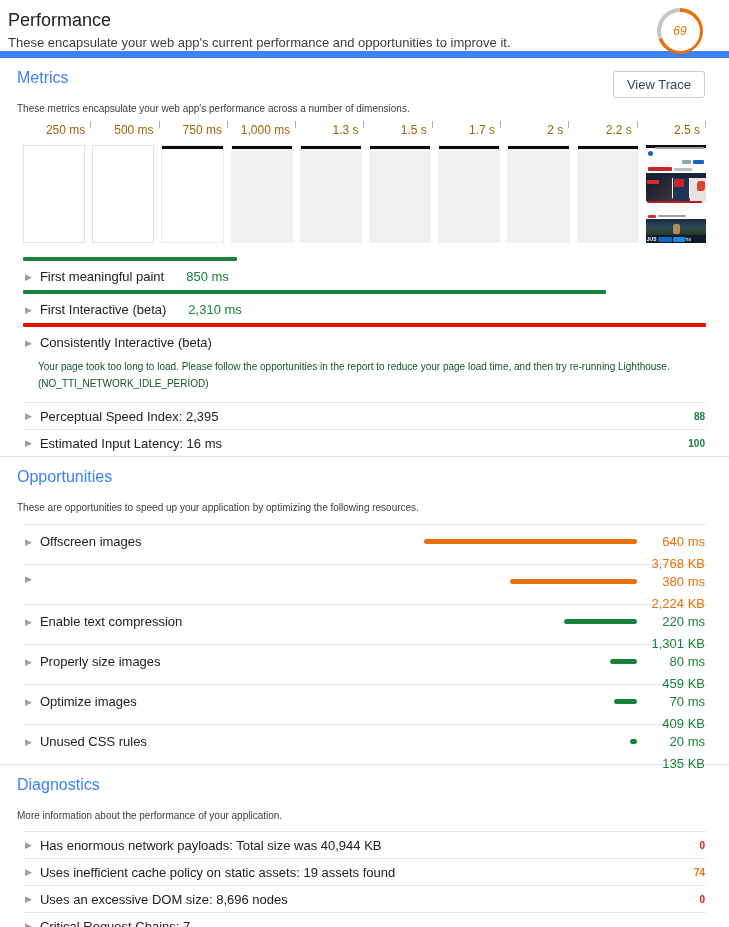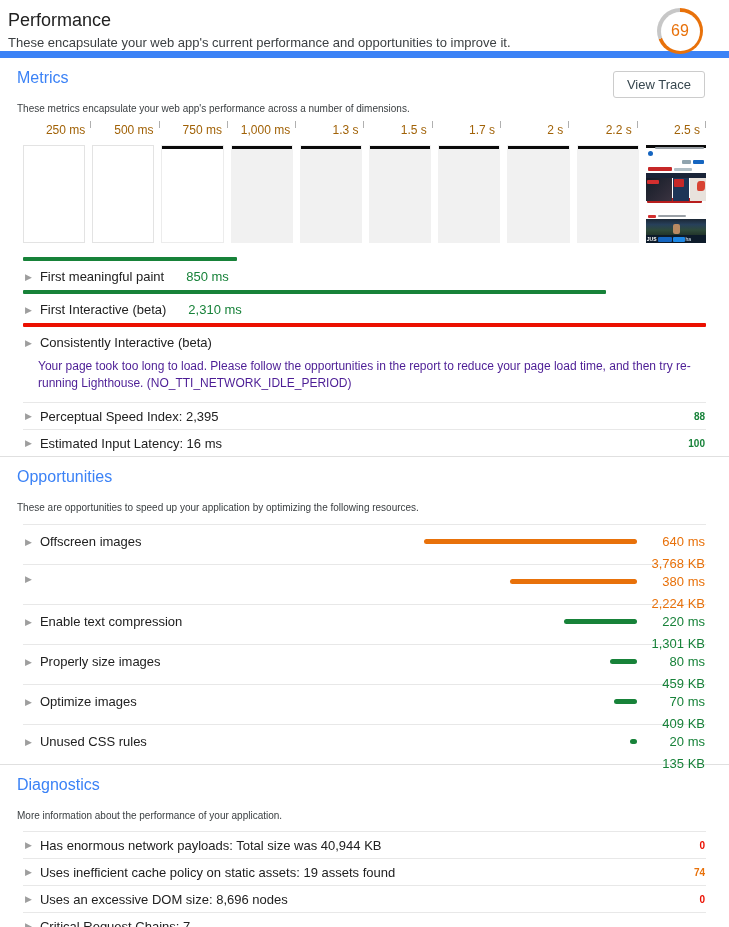--- a/index.html
+++ b/index.html
@@ -7,21 +7,21 @@
   body { font-family:"Liberation Sans", sans-serif; color:#212121; }
   .page { width:729px; height:927px; position:relative; overflow:hidden; background:#fff; }
 
   
   .perf-header { padding:10px 40px 12px 8px; position:relative; border-bottom:7px solid #3b82f6; height:58px; }
   .perf-title { font-size:18px; font-weight:400; color:#212121; }
   .perf-desc { font-size:13px; color:#3c4043; margin-top:4px; }
   .score-ring { position:absolute; right:26px; top:8px; width:46px; height:46px; border-radius:50%;
     background:conic-gradient(#e8710a 0% 69%, #c7c7c7 69% 100%); display:flex; align-items:center; justify-content:center; }
   .score-ring-inner { width:39px; height:39px; border-radius:50%; background:#fff; display:flex; align-items:center; justify-content:center;
-    font-size:16px; color:#e8710a; }
+    font-size:12px; color:#e8710a;font-style:italic; }
 
   
   .section { padding:0 23px; }
   .sec-head { margin-left:-6px; padding-top:11px; }
   .sec-title { font-size:16px; font-weight:400; color:#3b82f6; }
   .sec-desc { font-size:10px; color:#3c4043; margin-top:16px; }
   .metrics-head { display:flex; justify-content:space-between; align-items:flex-start; }
   .view-trace { margin-top:13px; margin-right:1px; background:#fff; border:1px solid #ccc; border-radius:3px;
     padding:5px 13px; font-size:13px; color:#37474f; font-family:"Liberation Sans",sans-serif; cursor:pointer; }
 
@@ -44,21 +44,21 @@
 
   
   .metric-row { margin-top:14px; }
   .mbar { height:4px; border-radius:1px; }
   .mbar.s-pass { background:#178239; }
   .mbar.s-fail { background:#eb0f00; }
   .mrow-content { display:flex; align-items:center; padding:8px 0 4px 2px; }
   .tri { color:#9e9e9e; font-size:9px; margin-right:8px; flex-shrink:0; }
   .mlabel { font-size:13px; color:#212121; }
   .mvalue { font-size:13px; margin-left:22px; }
-  .error-text { color:#4c1d95; font-size:12px; line-height:17px; padding:4px 0 10px 15px; }
+  .error-text { color:#14532d; font-size:10px; line-height:17px; padding:4px 0 10px 15px; }
 
   .simple-row { display:flex; align-items:center; justify-content:space-between; padding:6px 1px 6px 2px; border-top:1px solid #e8e8e8; height:27px; }
   .simple-left { display:flex; align-items:center; }
   .score-num { font-size:10px; font-weight:bold; }
 
   .s-pass { color:#178239; }
   .s-average { color:#e8710a; }
   .s-fail { color:#eb0f00; }
 
   .full-divider { border-top:1px solid #e0e0e0; margin:0 -23px; }

